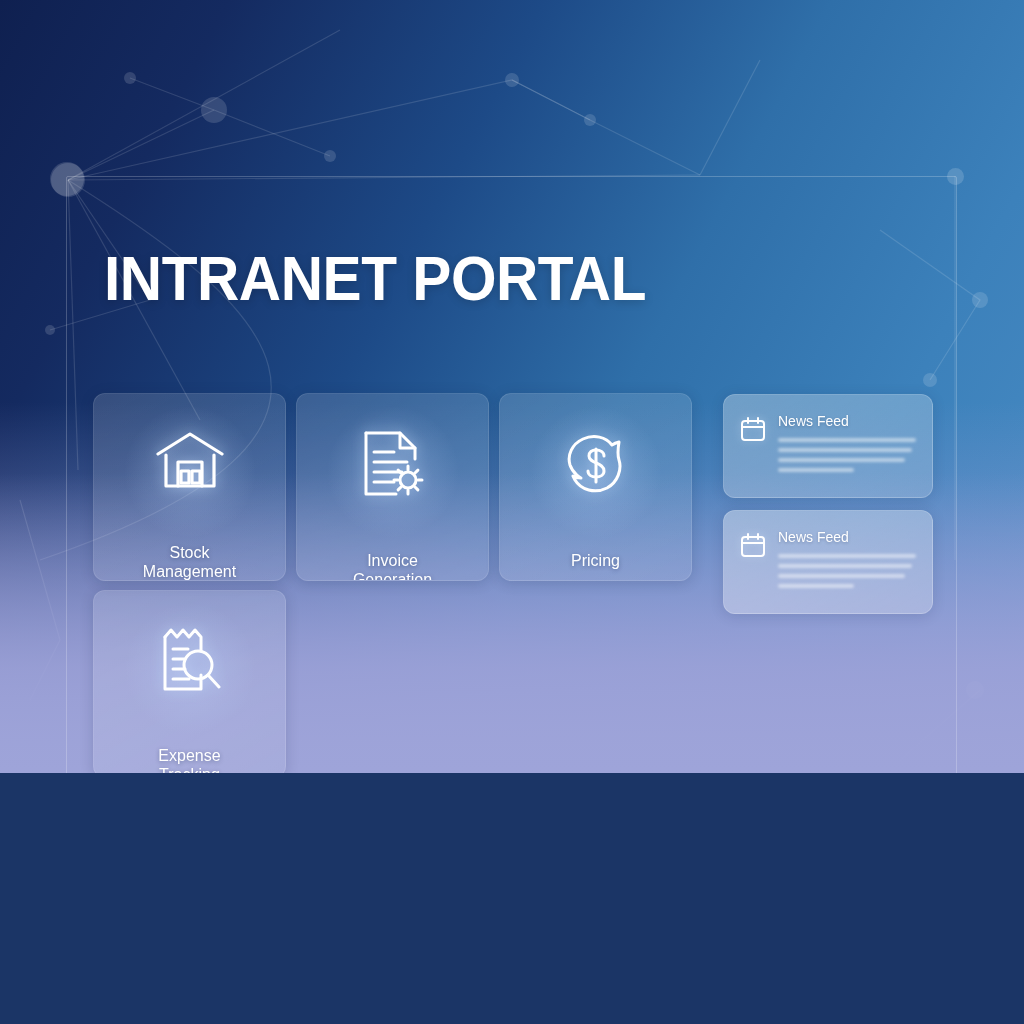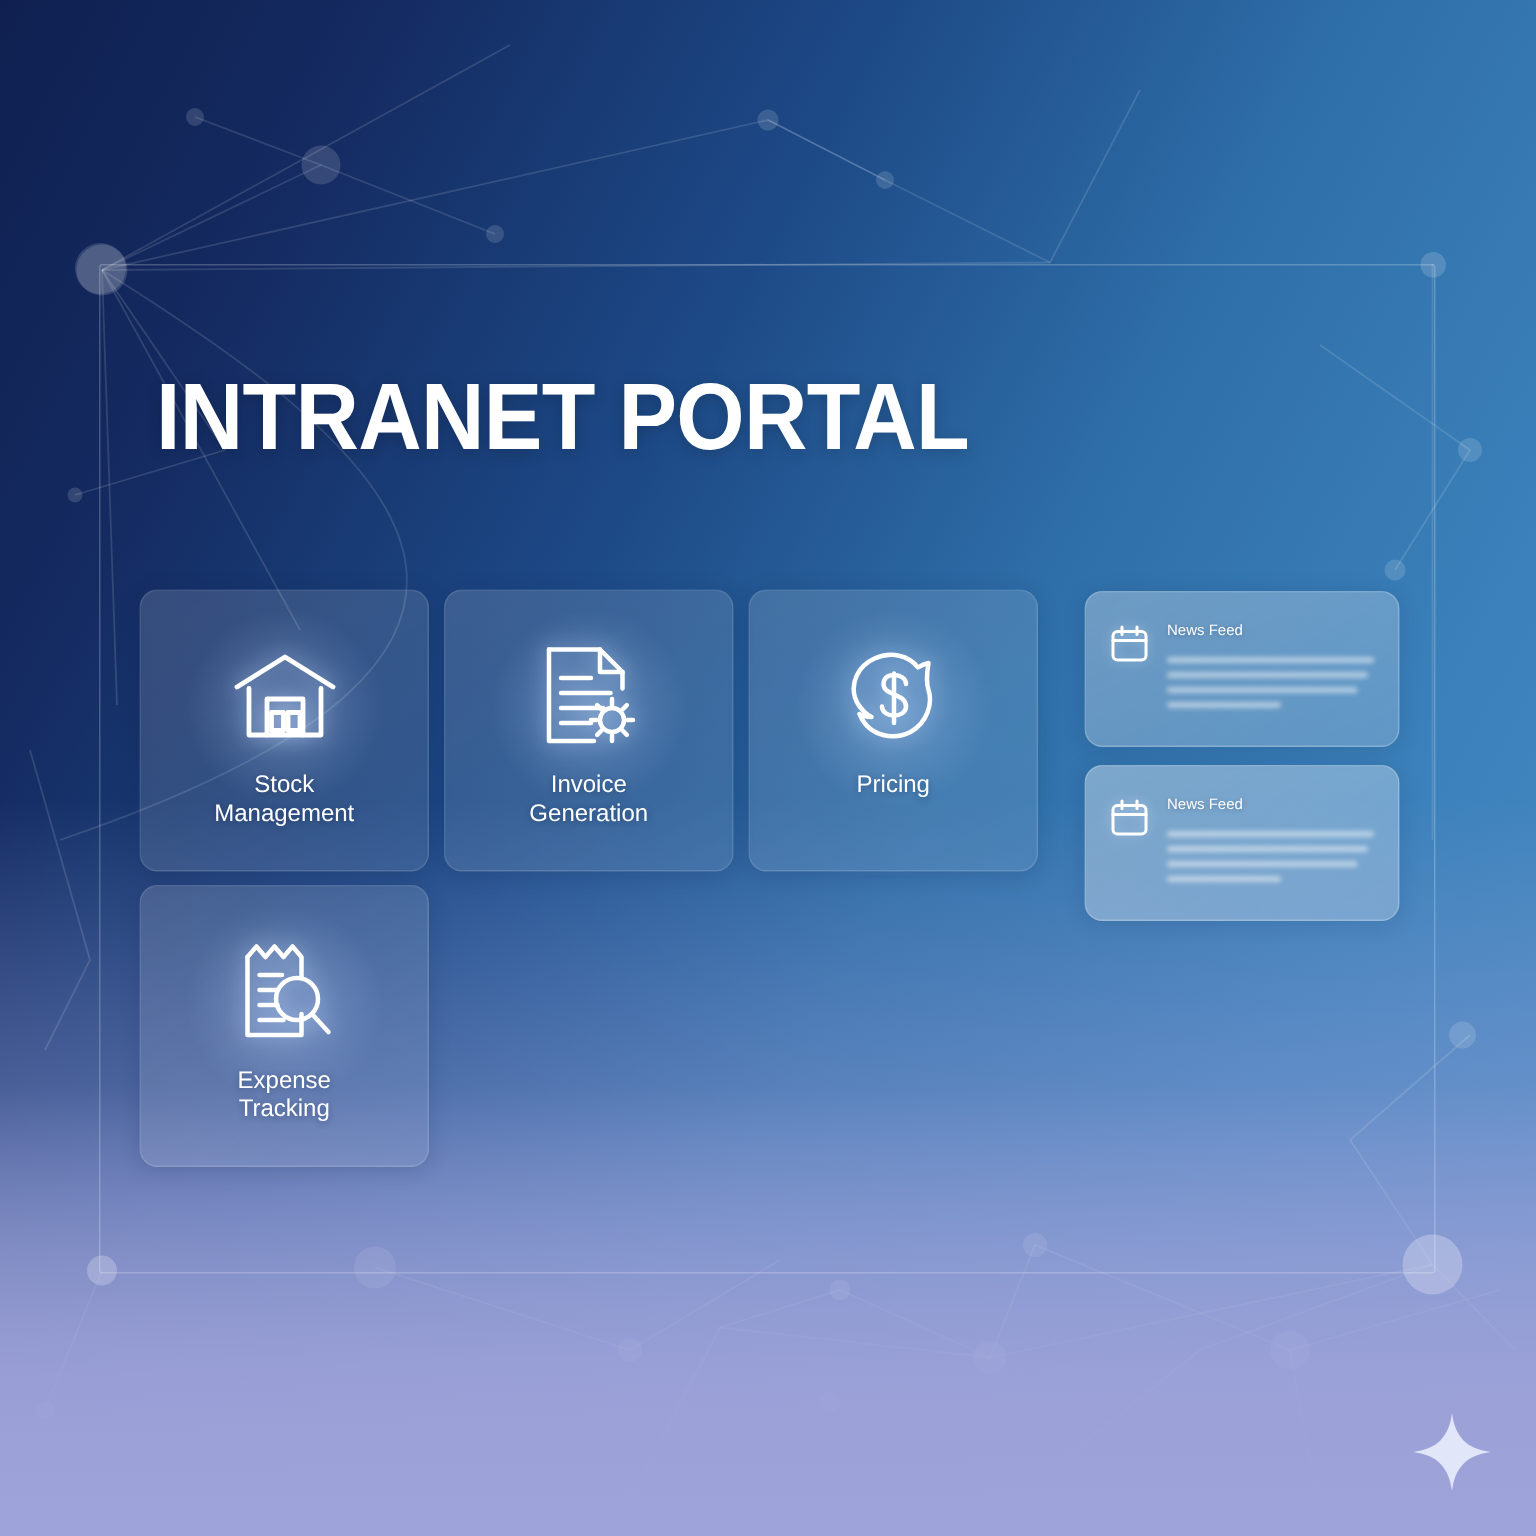--- a/index.html
+++ b/index.html
@@ -1,21 +1,21 @@
 <!DOCTYPE html>
 <html><head>
 <meta charset="utf-8">
 <style>
   html,body{margin:0;padding:0;}
   body{
     width:1024px;height:1024px;overflow:hidden;
     font-family:"Liberation Sans","DejaVu Sans",sans-serif;
     background:#1b3566;
   }
-  #stage{position:relative;width:1024px;height:1024px;overflow:hidden;}
+  #stage{position:relative;width:1024px;height:773px;overflow:hidden;}
 
   
   .bg-base{
     position:absolute;inset:0;
     background:
       linear-gradient(to bottom,
         rgba(0,0,0,0) 52%,
         rgba(150,157,215,0.55) 78%,
         rgba(158,162,216,0.96) 100%),
       linear-gradient(118deg,
@@ -58,21 +58,21 @@
   
   .tiles{position:absolute;left:93px;top:393px;width:608px;}
   .tile-row{display:flex;gap:10px;margin-bottom:9px;}
   .tile{
     width:191px;height:186px;border-radius:12px;
     background:linear-gradient(150deg, rgba(255,255,255,0.145), rgba(255,255,255,0.085));
     border:1px solid rgba(255,255,255,0.10);
     box-shadow:0 2px 14px rgba(10,25,60,0.16);
     display:flex;flex-direction:column;align-items:center;
     justify-content:flex-start;
-    position:relative;overflow:hidden;
+    position:relative;overflow:hidden;gap:37px;
   }
   .tile .glow{
     position:absolute;left:50%;top:78px;width:150px;height:150px;
     transform:translate(-50%,-50%);
     background:radial-gradient(circle, rgba(190,215,255,0.30) 0%, rgba(190,215,255,0.0) 62%);
     pointer-events:none;
   }
   .tile .ico{
     margin-top:34px;height:74px;display:flex;align-items:center;justify-content:center;
     position:relative;z-index:2;
@@ -97,21 +97,21 @@
     display:flex;gap:12px;align-items:flex-start;
     height:68px;
   }
   .feed + .feed{margin-top:12px;}
   .feed.alt{
     background:linear-gradient(150deg, rgba(255,255,255,0.37), rgba(255,255,255,0.25));
   }
   .feed .cal{flex:0 0 auto;padding-top:3px;filter:drop-shadow(0 0 4px rgba(220,235,255,0.45));}
   .feed .body{flex:1 1 auto;min-width:0;}
   .feed .ft{
-    font-size:10px;color:#ffffff;line-height:16px;margin-bottom:9px;
+    font-size:14px;color:#ffffff;line-height:16px;margin-bottom:9px;
     text-shadow:0 1px 3px rgba(10,25,60,0.25);
   }
   .blur-lines{filter:blur(1.6px);}
   .blur-lines i{
     display:block;height:4px;border-radius:2px;margin-bottom:6px;
     background:rgba(255,255,255,0.50);
   }
   .blur-lines i.w1{width:100%;}
   .blur-lines i.w2{width:97%;}
   .blur-lines i.w3{width:92%;}

